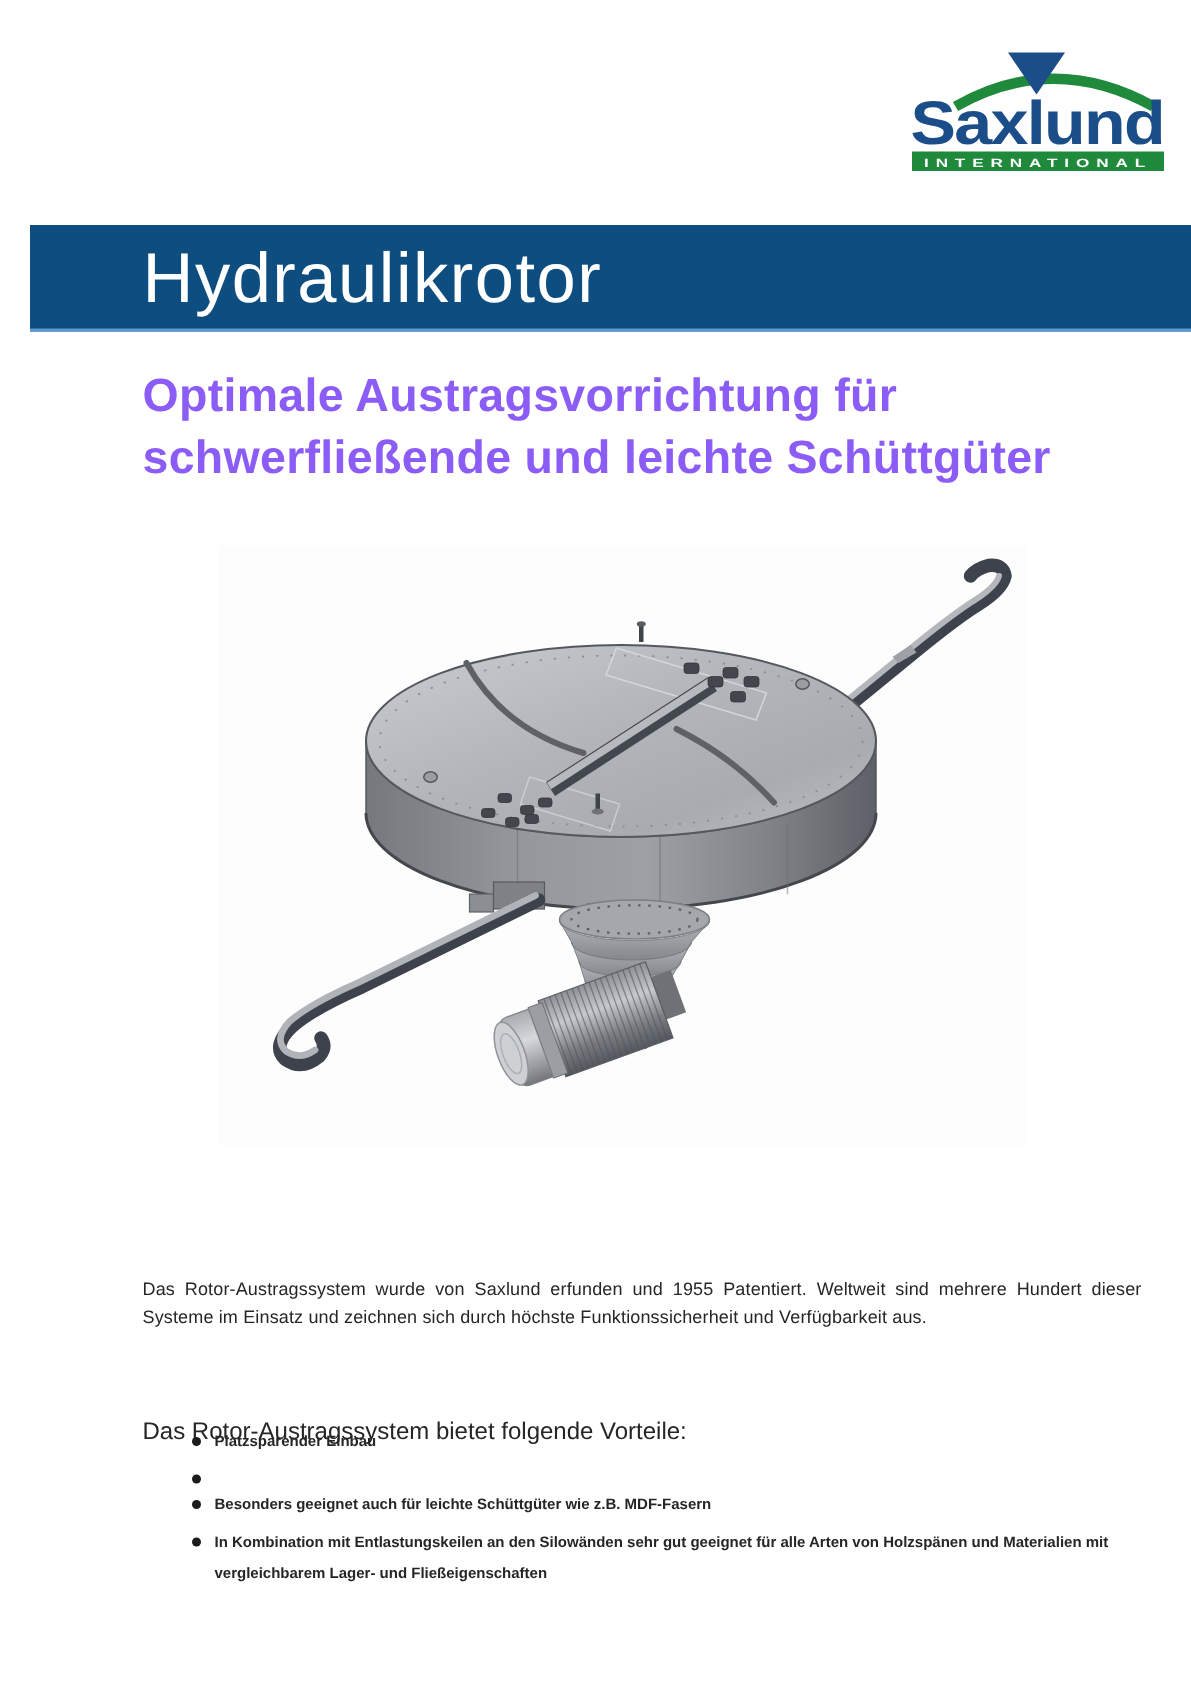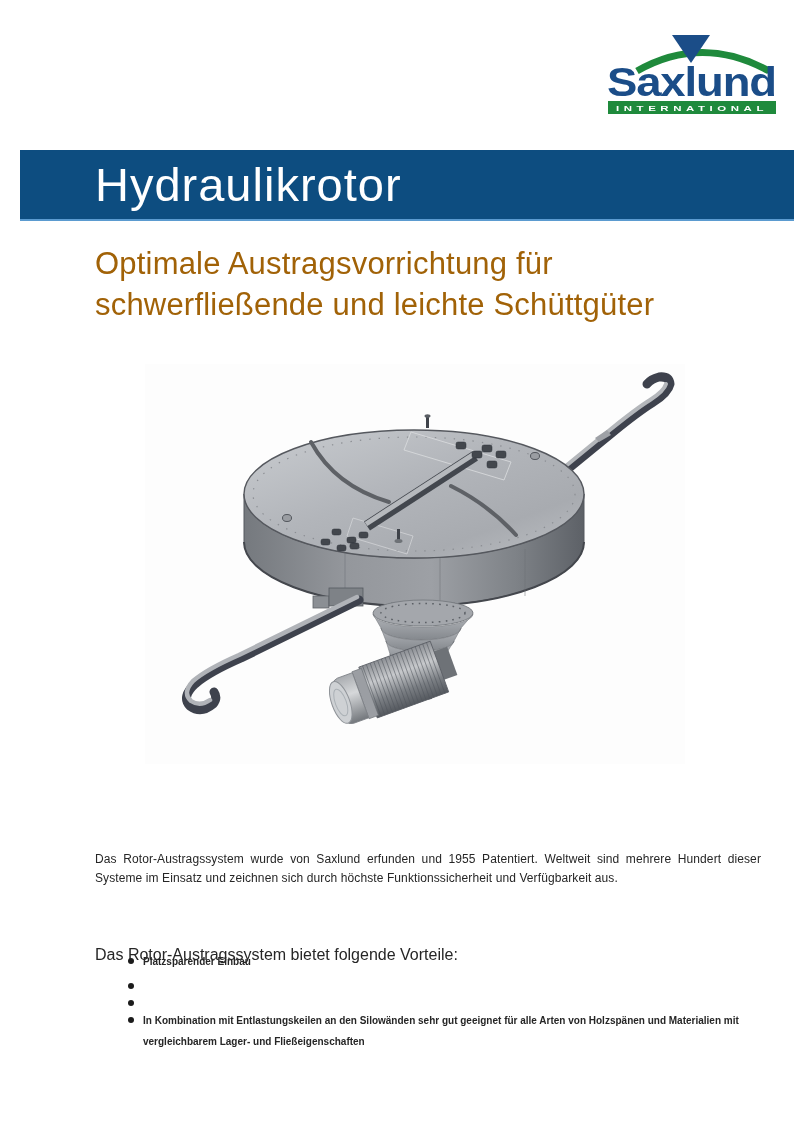--- a/index.html
+++ b/index.html
@@ -20,22 +20,22 @@
     background:var(--header-bar,#0d4d80);
     border-bottom:2px solid var(--header-underline,#5b9bd0);
     display:flex; align-items:center;
   }
   .header-title {
     padding-left:75px; color:#ffffff; font-size:47px; font-weight:300;
     letter-spacing:1px; white-space:nowrap;
   }
   
   .subtitle {
-    position:absolute; left:75px; top:243px; font-size:31px; font-weight:400;
-    color:#a16207; line-height:41px; letter-spacing:0.2px;
+    position:absolute; left:75px; top:243px; font-size:31px; font-weight:700;
+    color:#8b5cf6; line-height:41px; letter-spacing:0.2px;
   }
   
   .figure { position:absolute; left:125px; top:363px; width:540px; height:402px; }
   
   .para {
     position:absolute; left:75px; top:838px; width:666px;
     font-size:12px; line-height:19px; text-align:justify; letter-spacing:0.1px;
   }
   .list-intro {
     position:absolute; left:75px; top:929px; width:666px;
@@ -197,20 +197,21 @@
   <div class="bullets">
     <div class="bullet">
       <span class="dot"></span>
       <span>Platzsparender Einbau</span>
     </div>
     <div class="bullet">
       <span class="dot"></span>
     </div>
     <div class="bullet">
       <span class="dot"></span>
+      <span>Besonders geeignet auch für leichte Schüttgüter wie z.B. MDF-Fasern</span>
     </div>
     <div class="bullet">
       <span class="dot"></span>
       <span>In Kombination mit Entlastungskeilen an den Silowänden sehr gut geeignet für alle Arten von Holzspänen und Materialien mit vergleichbarem Lager- und Fließeigenschaften</span>
     </div>
   </div>
 
 </div>
 
 </body></html>

